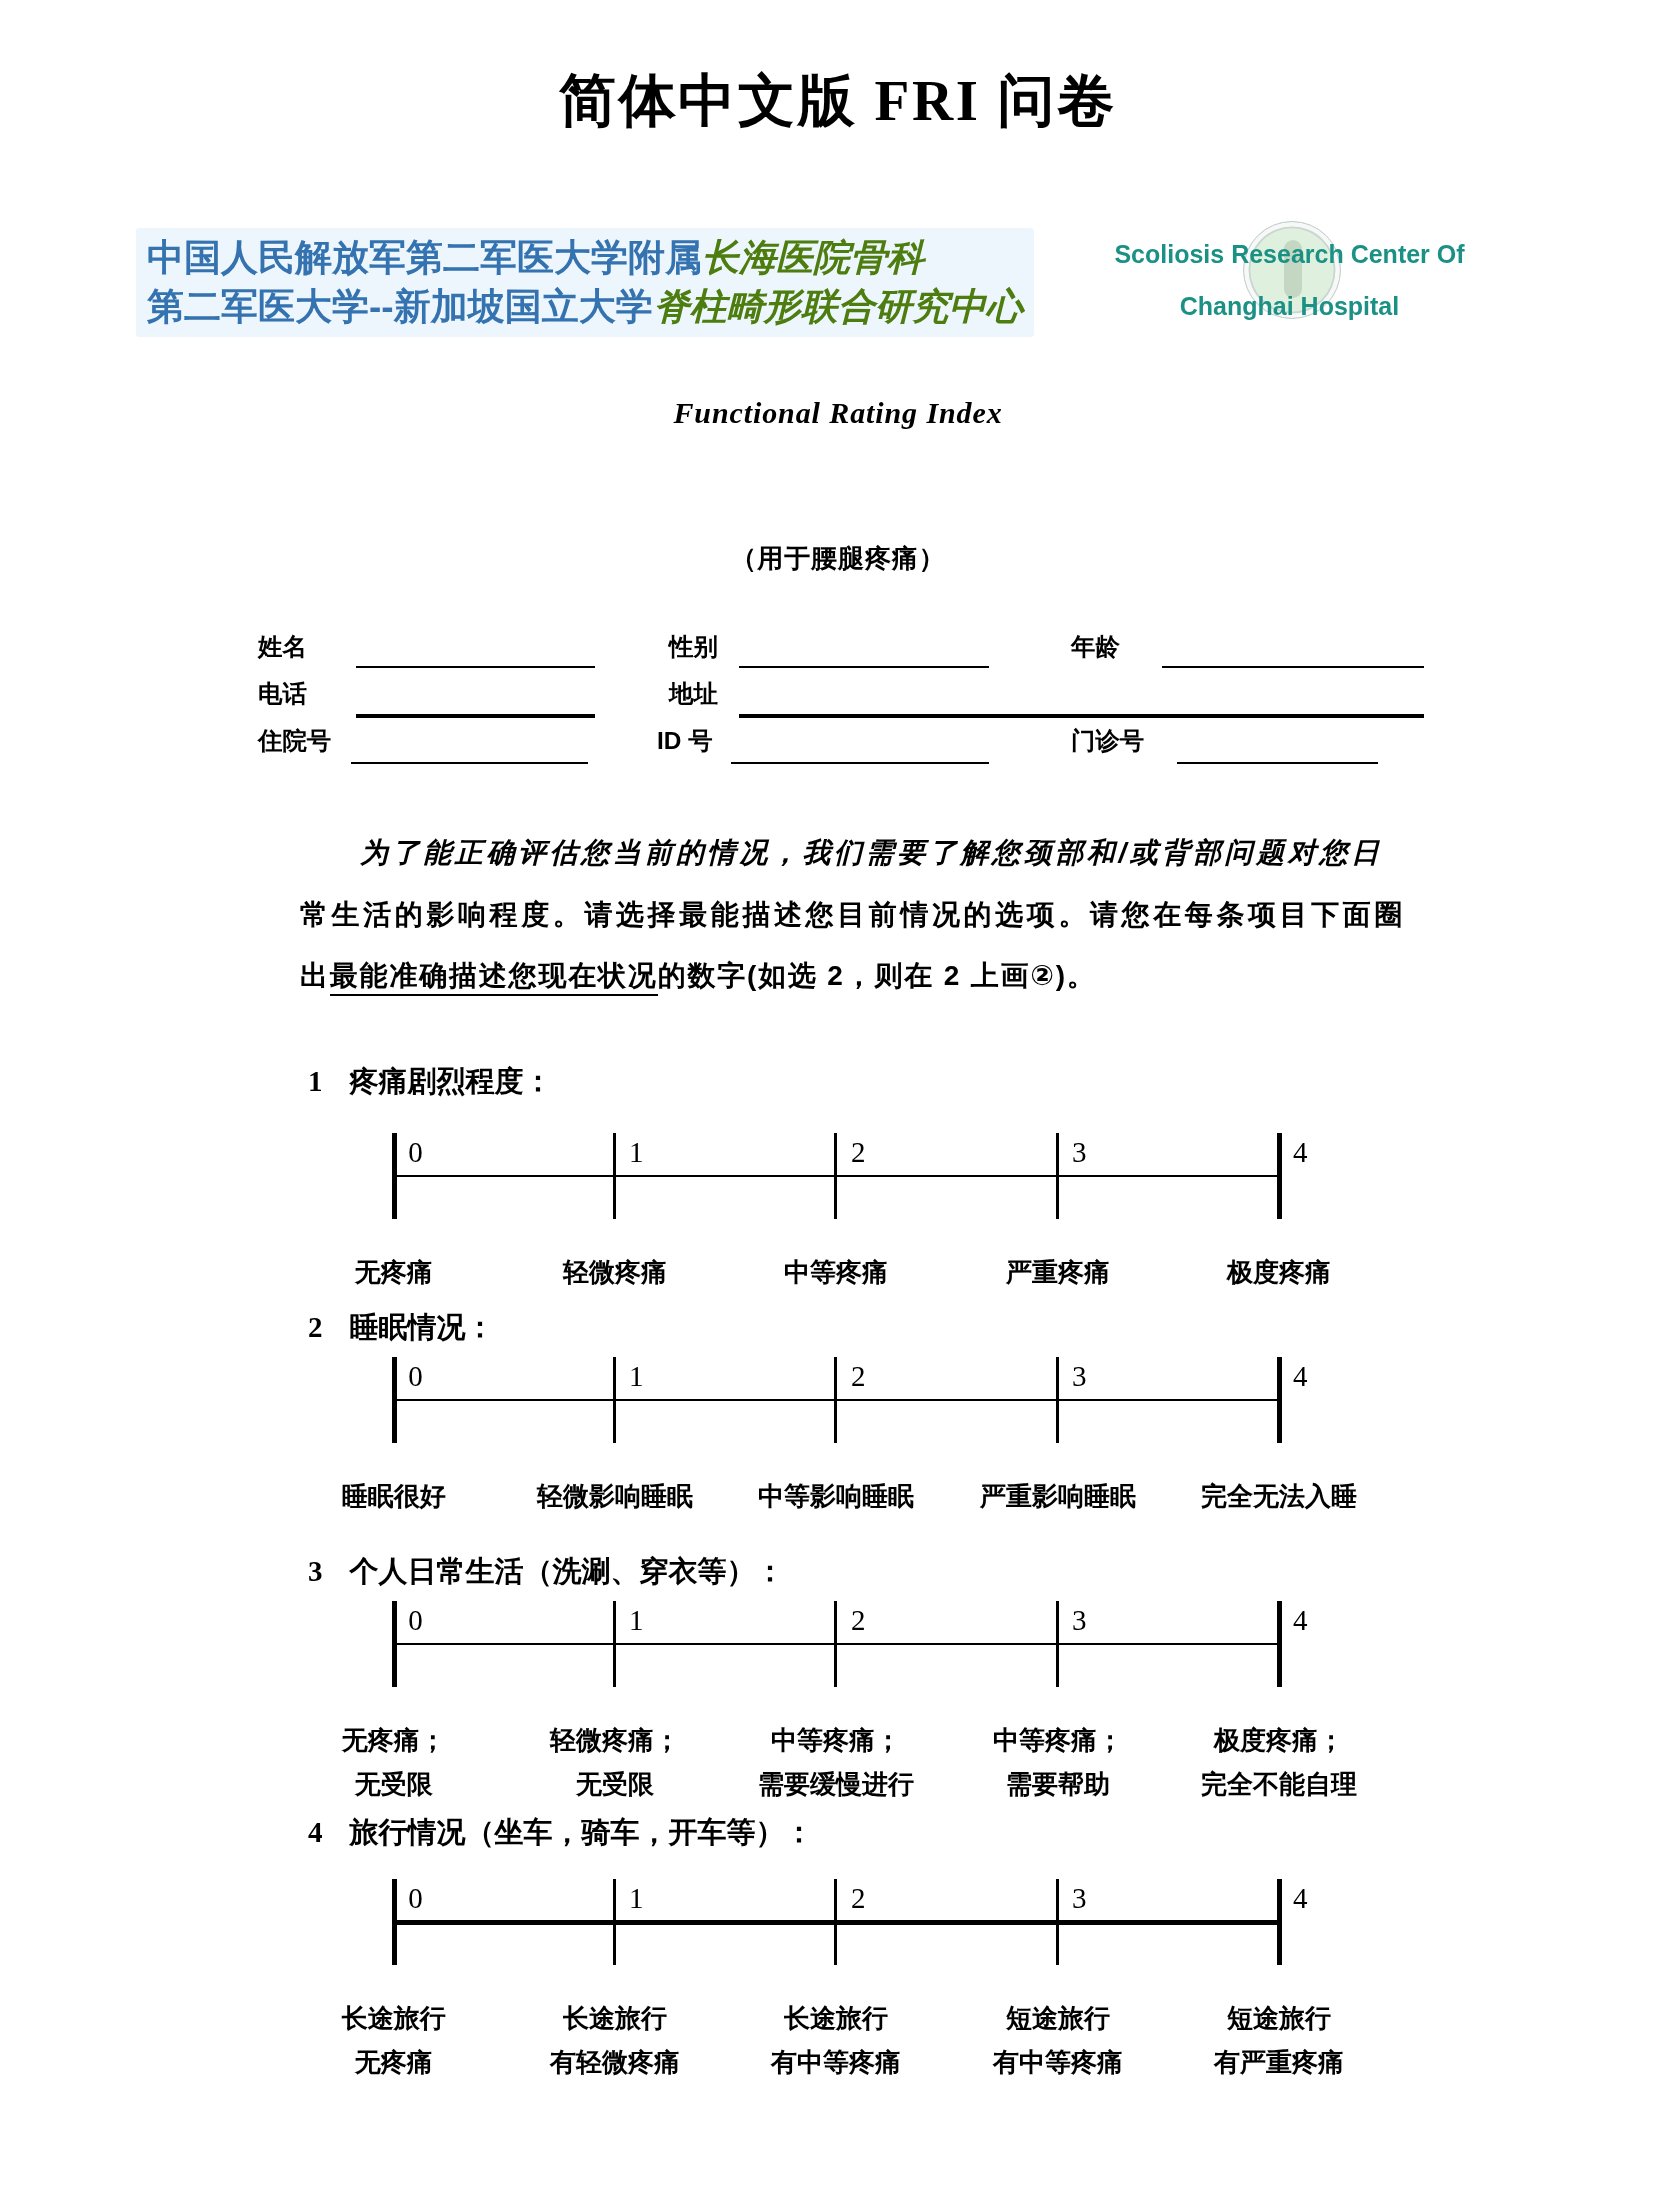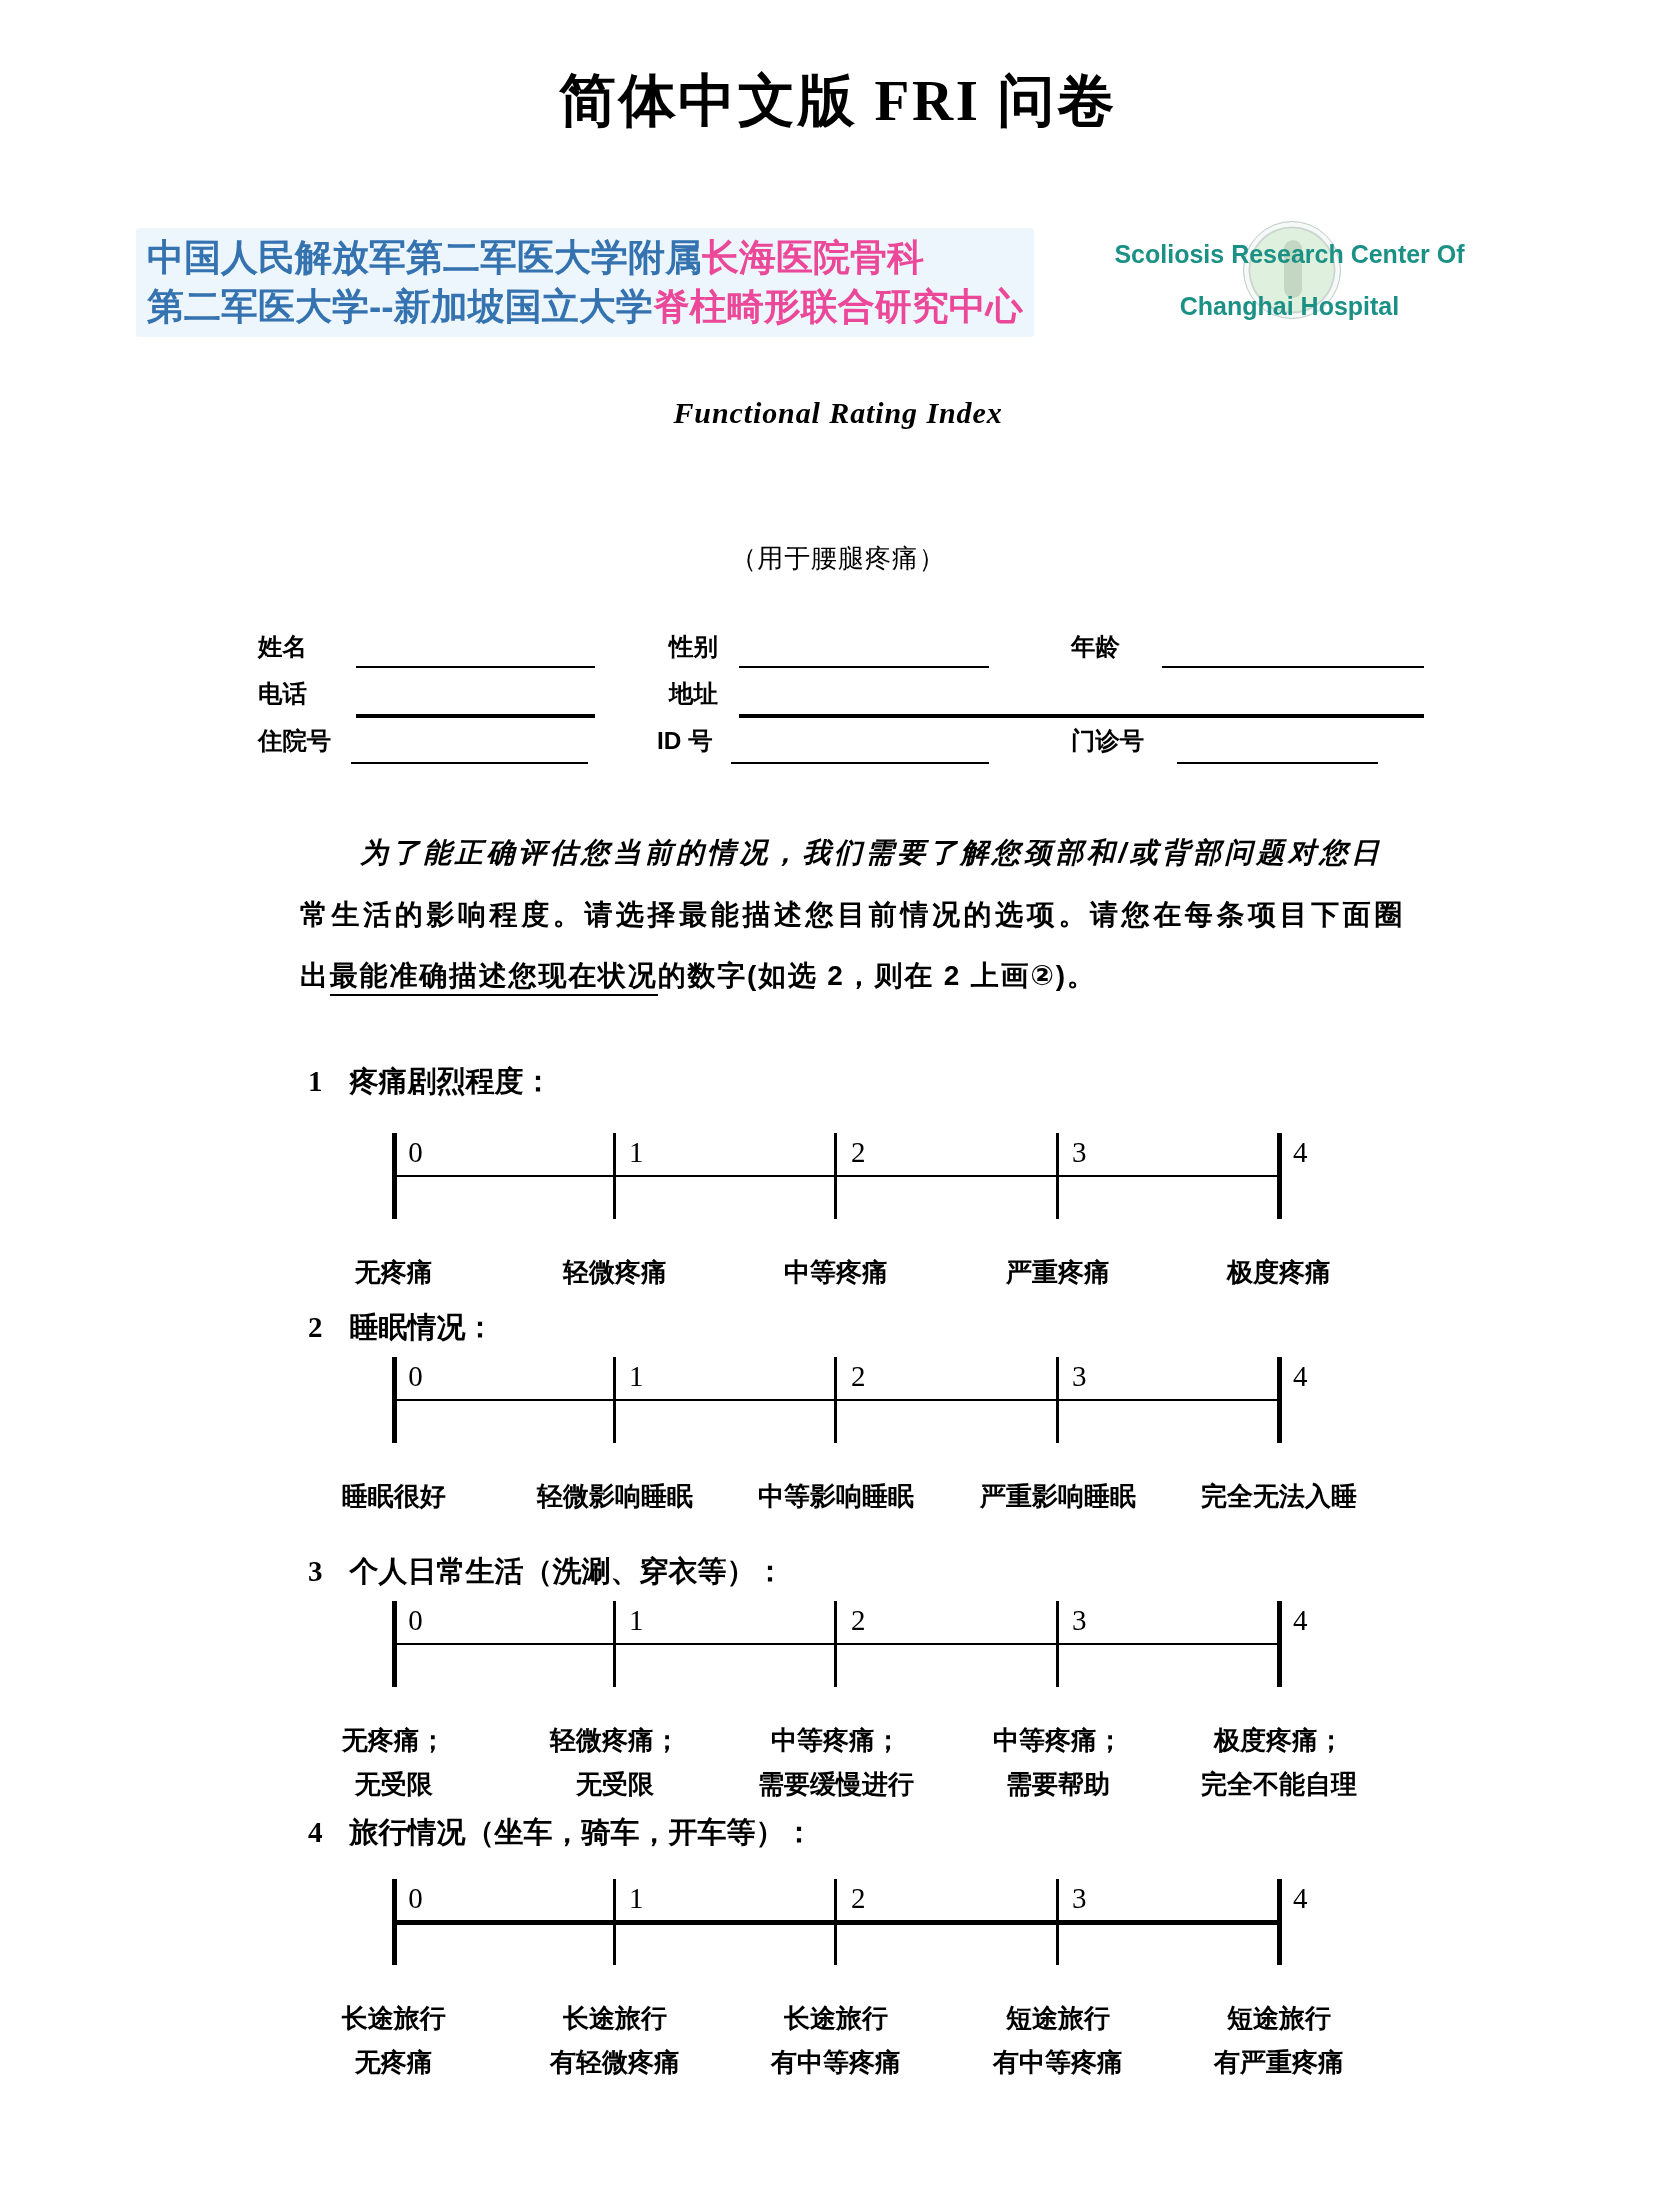--- a/index.html
+++ b/index.html
@@ -15,21 +15,21 @@
     font-size:57px; font-weight:600; letter-spacing:2.7px; white-space:nowrap;
   }
 
   
   .logo-left {
     position:absolute; left:136px; top:228px; padding:5.4px 11px;
     background:rgba(213,234,248,0.45); border-radius:3.6px;
   }
   .logo-line { font-size:37px; font-weight:700; line-height:49px; white-space:nowrap; }
   .lblue   { color:#3572b0; }
-  .lorange { color:#ec4899; }
+  .lorange { color:#4d7c0f;font-style:italic; }
 
   
   .seal {
     position:absolute; left:1243px; top:221px; width:96px; height:96px;
     border-radius:50%; background:#dcefdb; border:1.8px solid #bcc8c4;
     box-shadow: inset 0 0 0 4.5px rgba(255,255,255,0.85), inset 0 0 0 6.3px #c6d2cd;
     opacity:0.9; z-index:0;
   }
   .seal-fig {
     position:absolute; left:40px; top:18px; width:18px; height:58px;
@@ -46,21 +46,21 @@
     position:absolute; top:396px; left:0; width:100%; text-align:center;
     font-family:"Liberation Serif","DejaVu Serif",serif;
     font-size:30px; font-weight:700; font-style:italic; letter-spacing:0.9px;
   }
   .h-cn {
     position:absolute; top:461px; left:0; width:100%; text-align:center;
     font-size:40px; font-weight:700; letter-spacing:1.8px;
   }
   .h-sub {
     position:absolute; top:541px; left:0; width:100%; text-align:center;
-    font-size:26px; font-weight:400; letter-spacing:0.9px;
+    font-size:26px; font-weight:700; letter-spacing:0.9px;
   }
 
   
   .flabel { position:absolute; font-size:24.4px; font-weight:700; white-space:nowrap; }
   .fline  { position:absolute; border-top:2.7px solid #000; height:0; }
   .fline.thick { border-top-width:4.5px; }
 
   
   .ins {
     position:absolute; left:300px; width:1122px; font-size:28px; font-weight:700;

